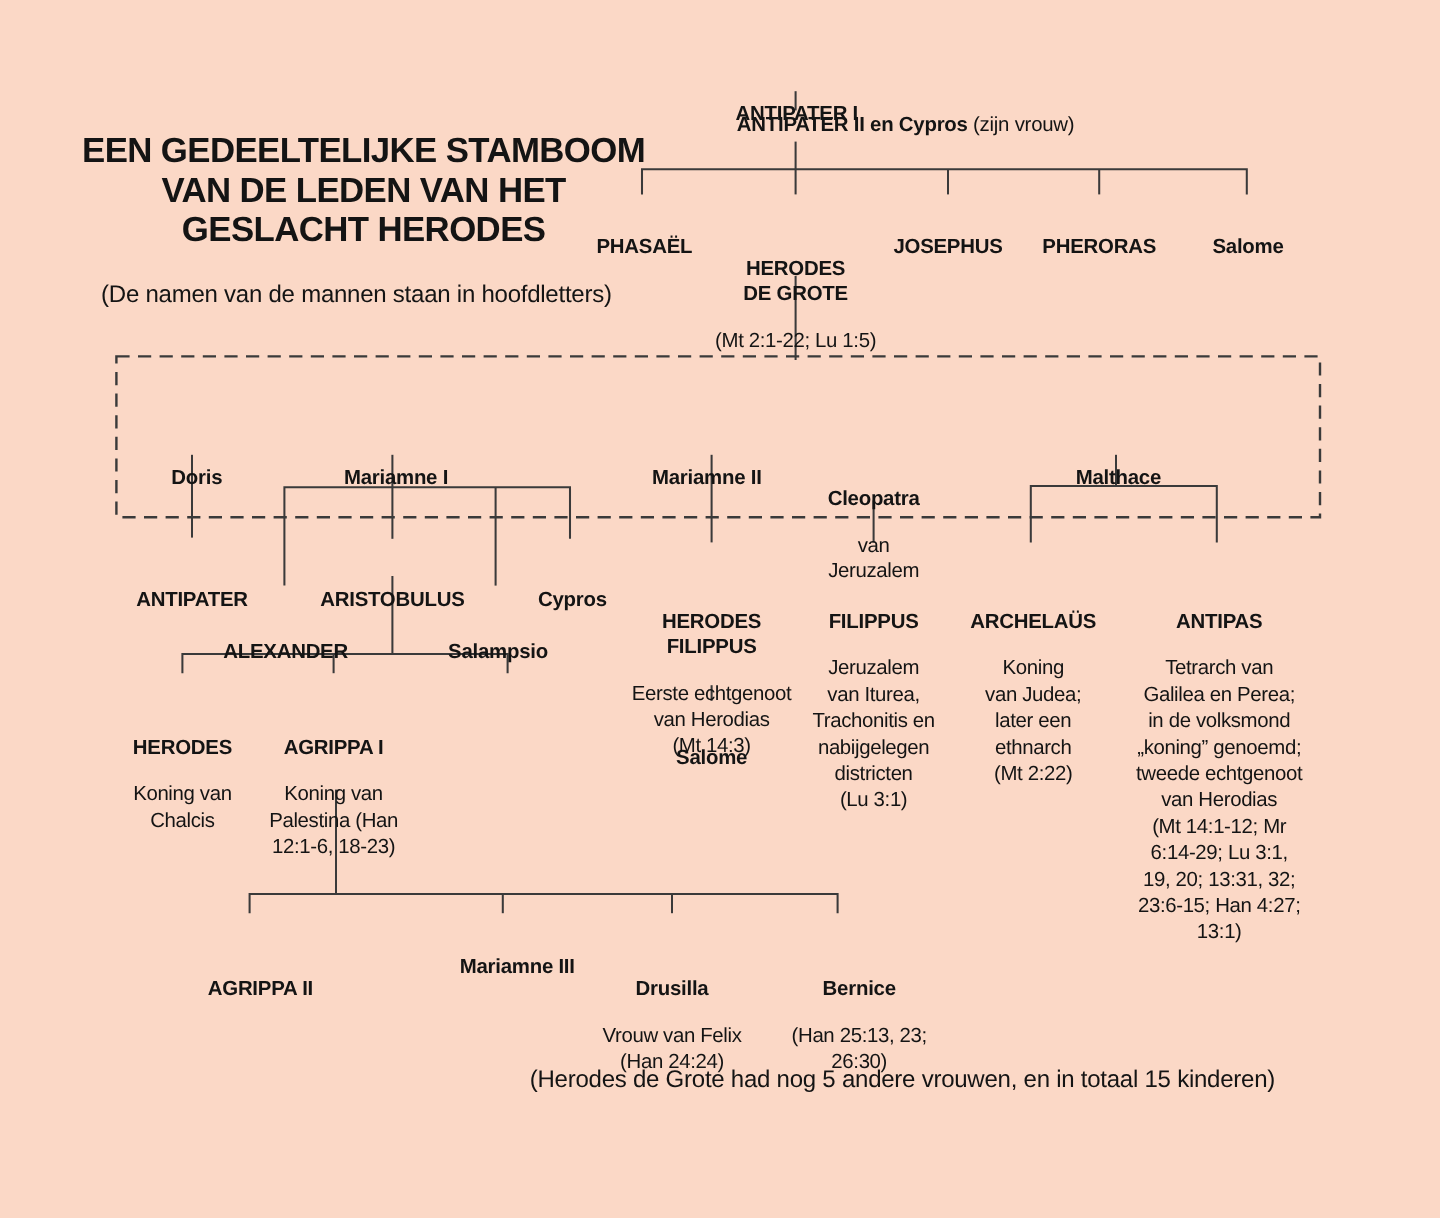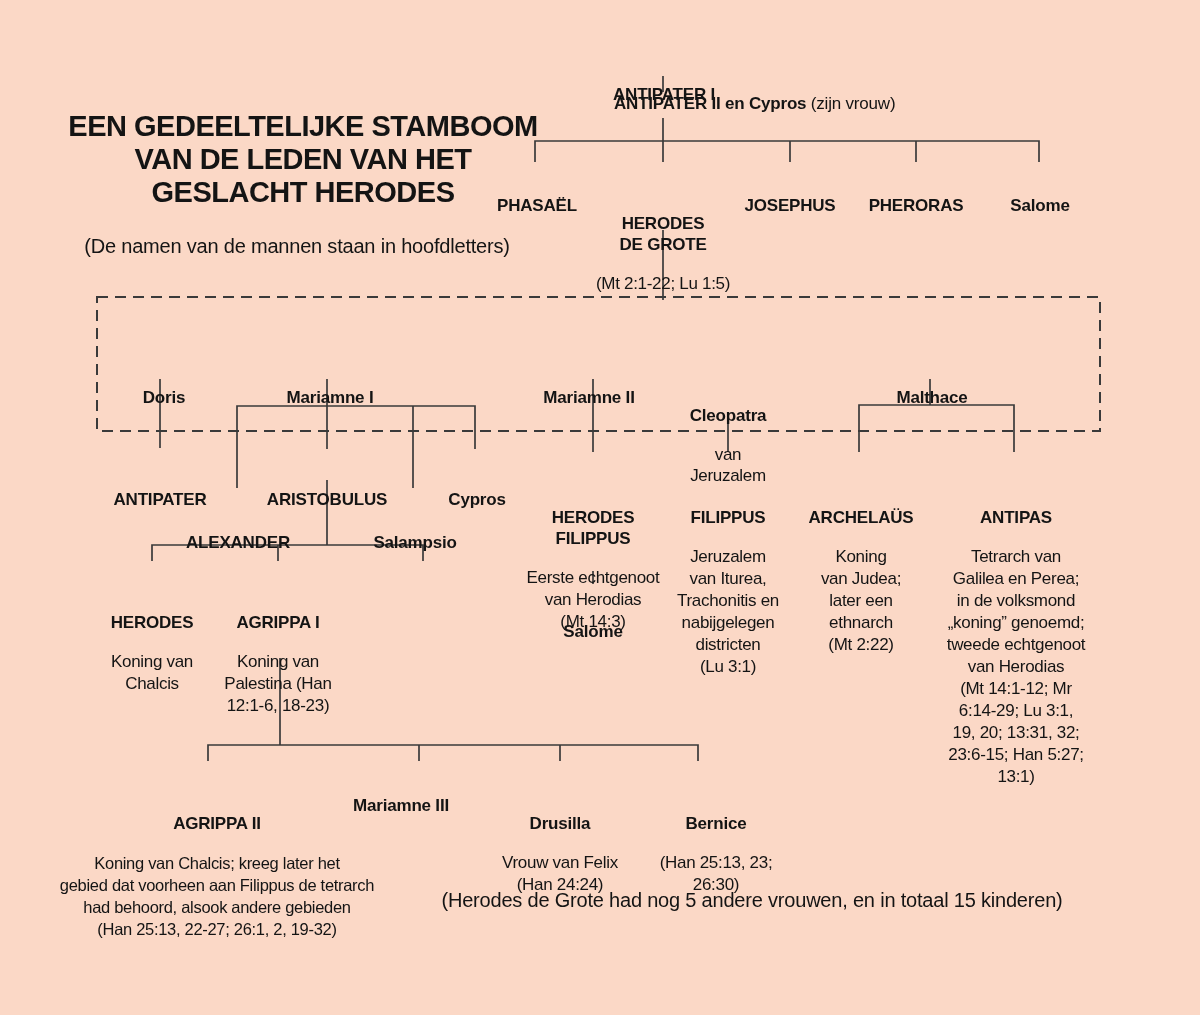--- a/index.html
+++ b/index.html
@@ -135,44 +135,40 @@
     <div class="nm">ANTIPAS</div>
     <div class="ds">Tetrarch van
 Galilea en Perea;
 in de volksmond
 „koning” genoemd;
 tweede echtgenoot
 van Herodias
 (Mt 14:1-12; Mr
 6:14-29; Lu 3:1,
 19, 20; 13:31, 32;
-23:6-15; Han 5:27;
+23:6-15; Han 4:27;
 13:1)</div>
   </div>
 
   <div class="lbl ctr" style="left:152px;top:562px;">
     <div class="nm">HERODES</div>
     <div class="ds">Koning van
 Chalcis</div>
   </div>
   <div class="lbl ctr" style="left:278px;top:562px;">
     <div class="nm">AGRIPPA I</div>
     <div class="ds">Koning  van
 Palestina (Han
 12:1-6, 18-23)</div>
   </div>
 
   <div class="lbl ctr" style="left:217px;top:763px;">
     <div class="nm">AGRIPPA II</div>
-    <div class="ds" style="font-size:16.5px;">Koning van Chalcis; kreeg later het
-gebied dat voorheen aan Filippus de tetrarch
-had behoord, alsook andere gebieden
-(Han 25:13, 22-27; 26:1, 2, 19-32)</div>
   </div>
-  <div class="lbl ctr nm" style="left:401px;top:763px;text-align:center;">Mariamne III</div>
+  <div class="lbl ctr nm" style="left:431px;top:763px;text-align:center;">Mariamne III</div>
   <div class="lbl ctr" style="left:560px;top:763px;">
     <div class="nm">Drusilla</div>
     <div class="ds">Vrouw van Felix
 (Han 24:24)</div>
   </div>
   <div class="lbl ctr" style="left:716px;top:763px;">
     <div class="nm">Bernice</div>
     <div class="ds">(Han 25:13, 23;
 26:30)</div>
   </div>

